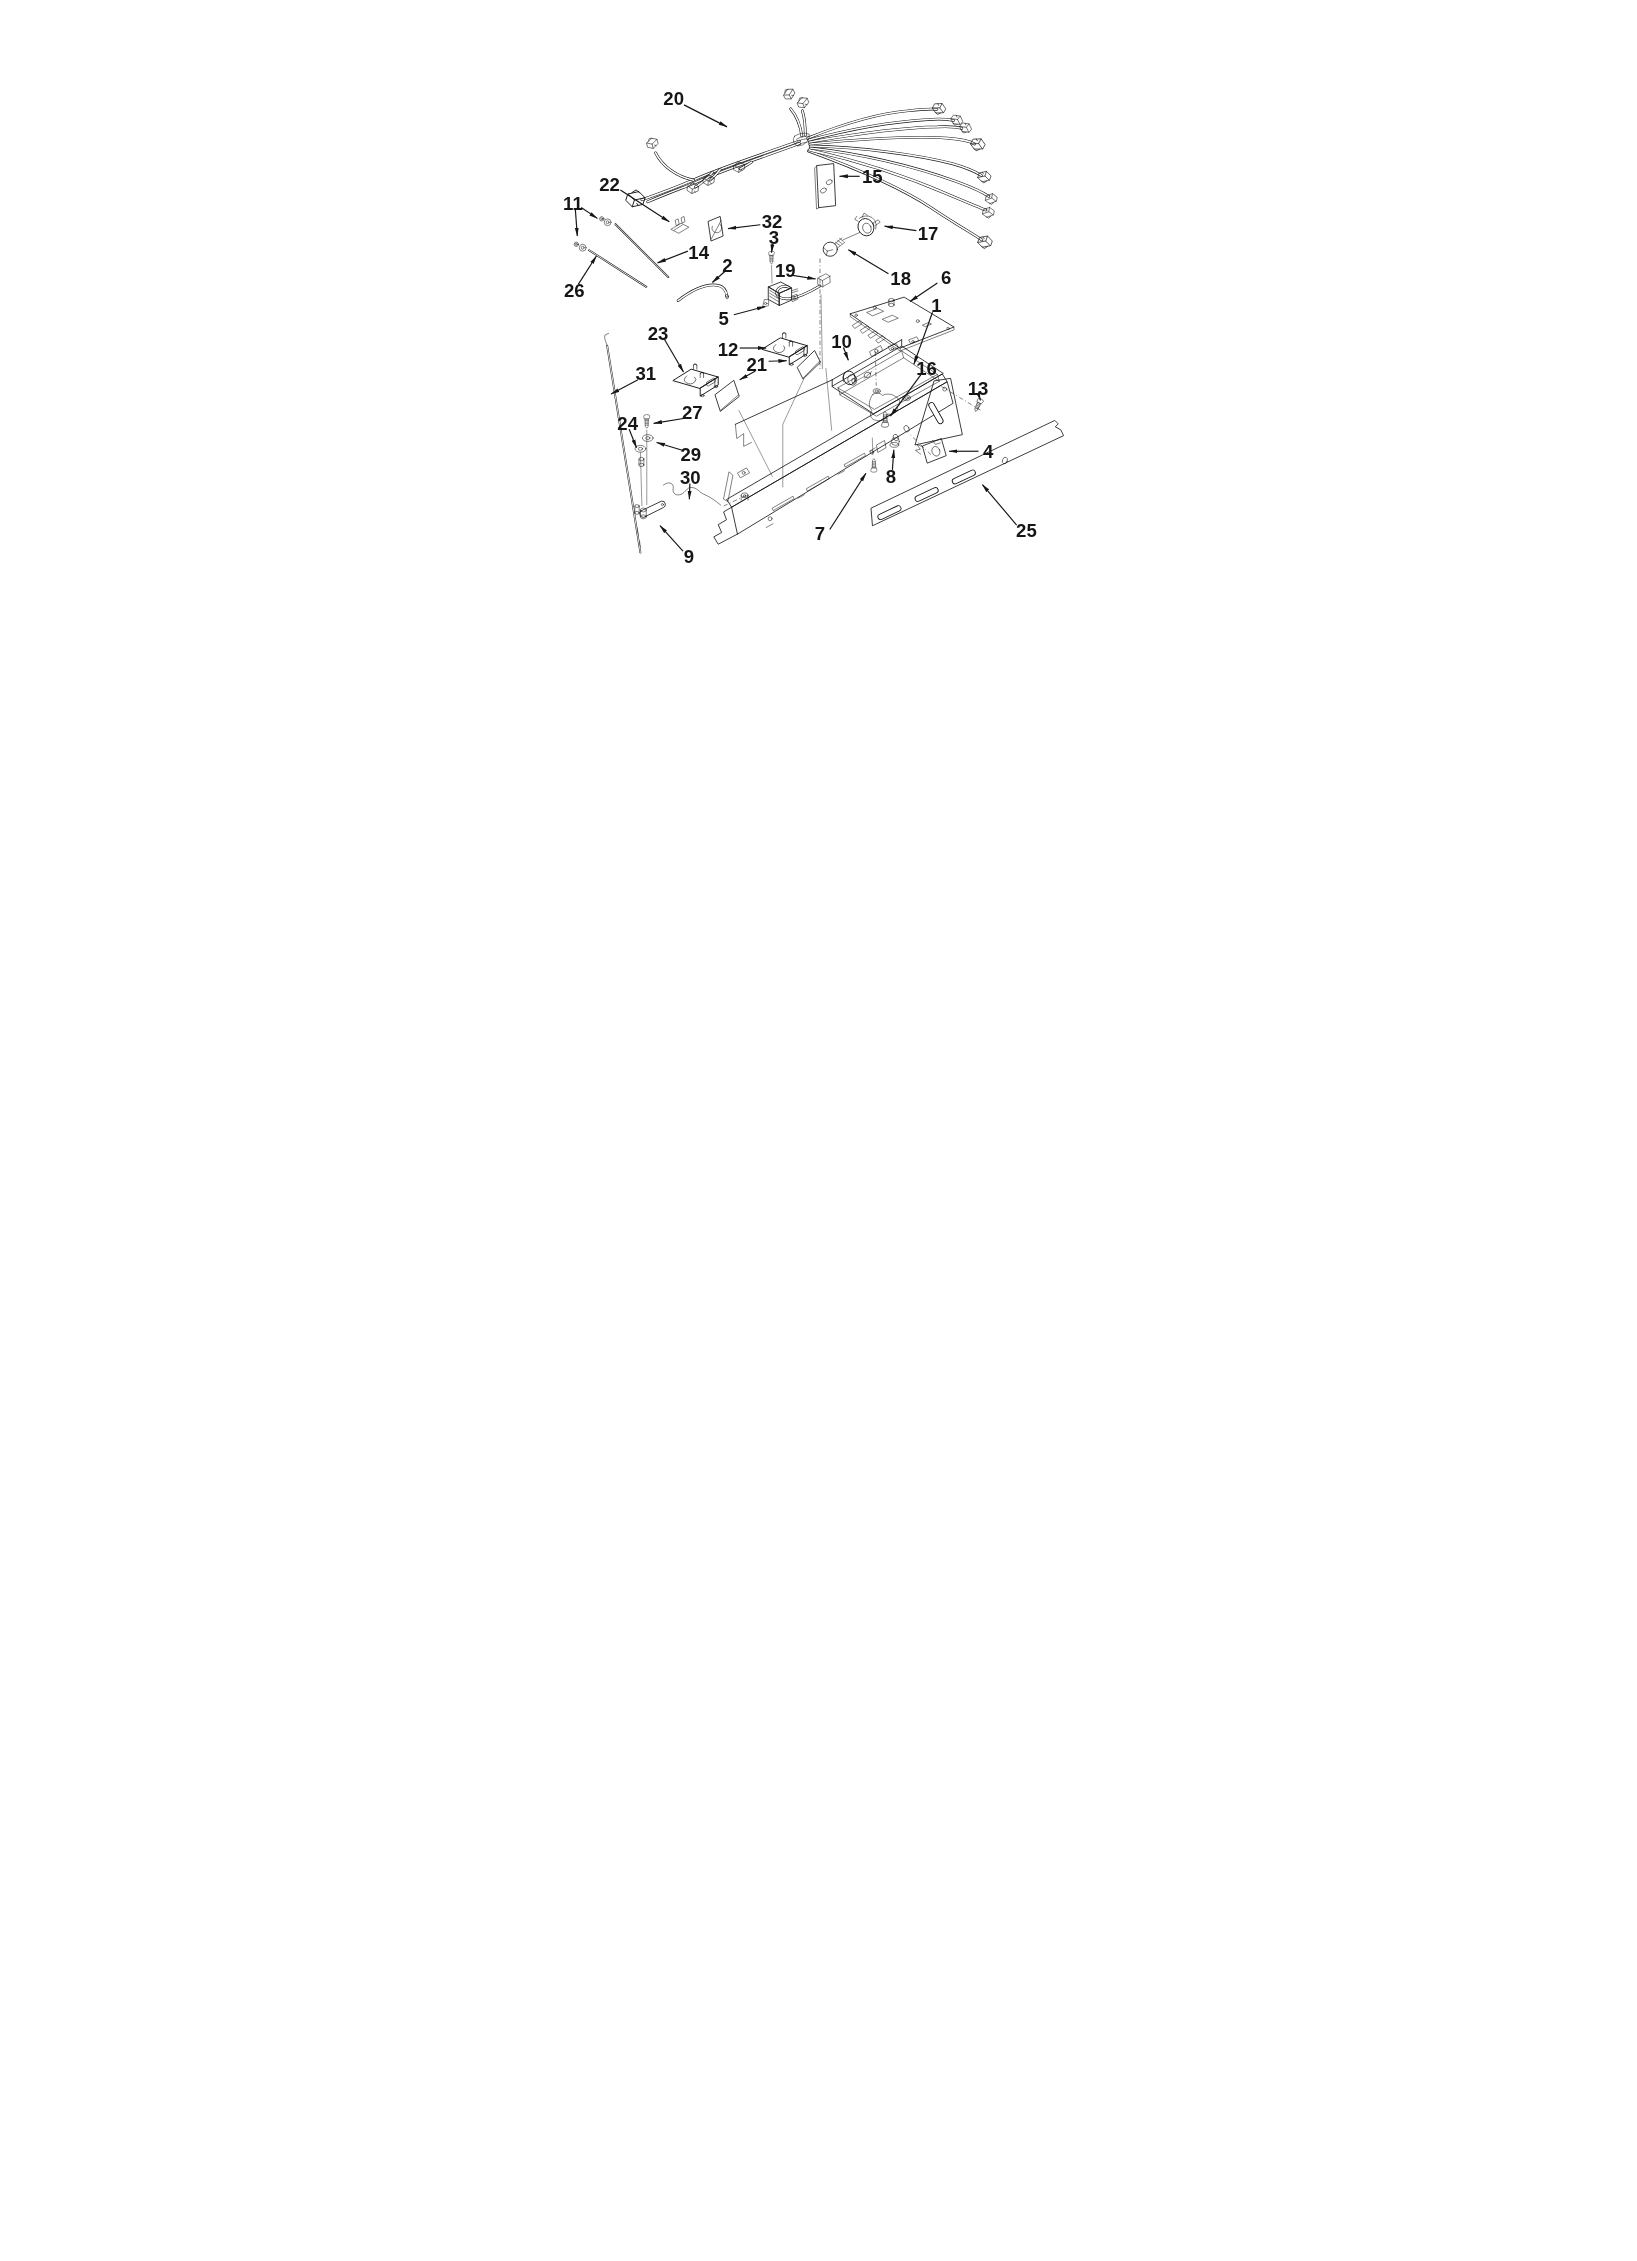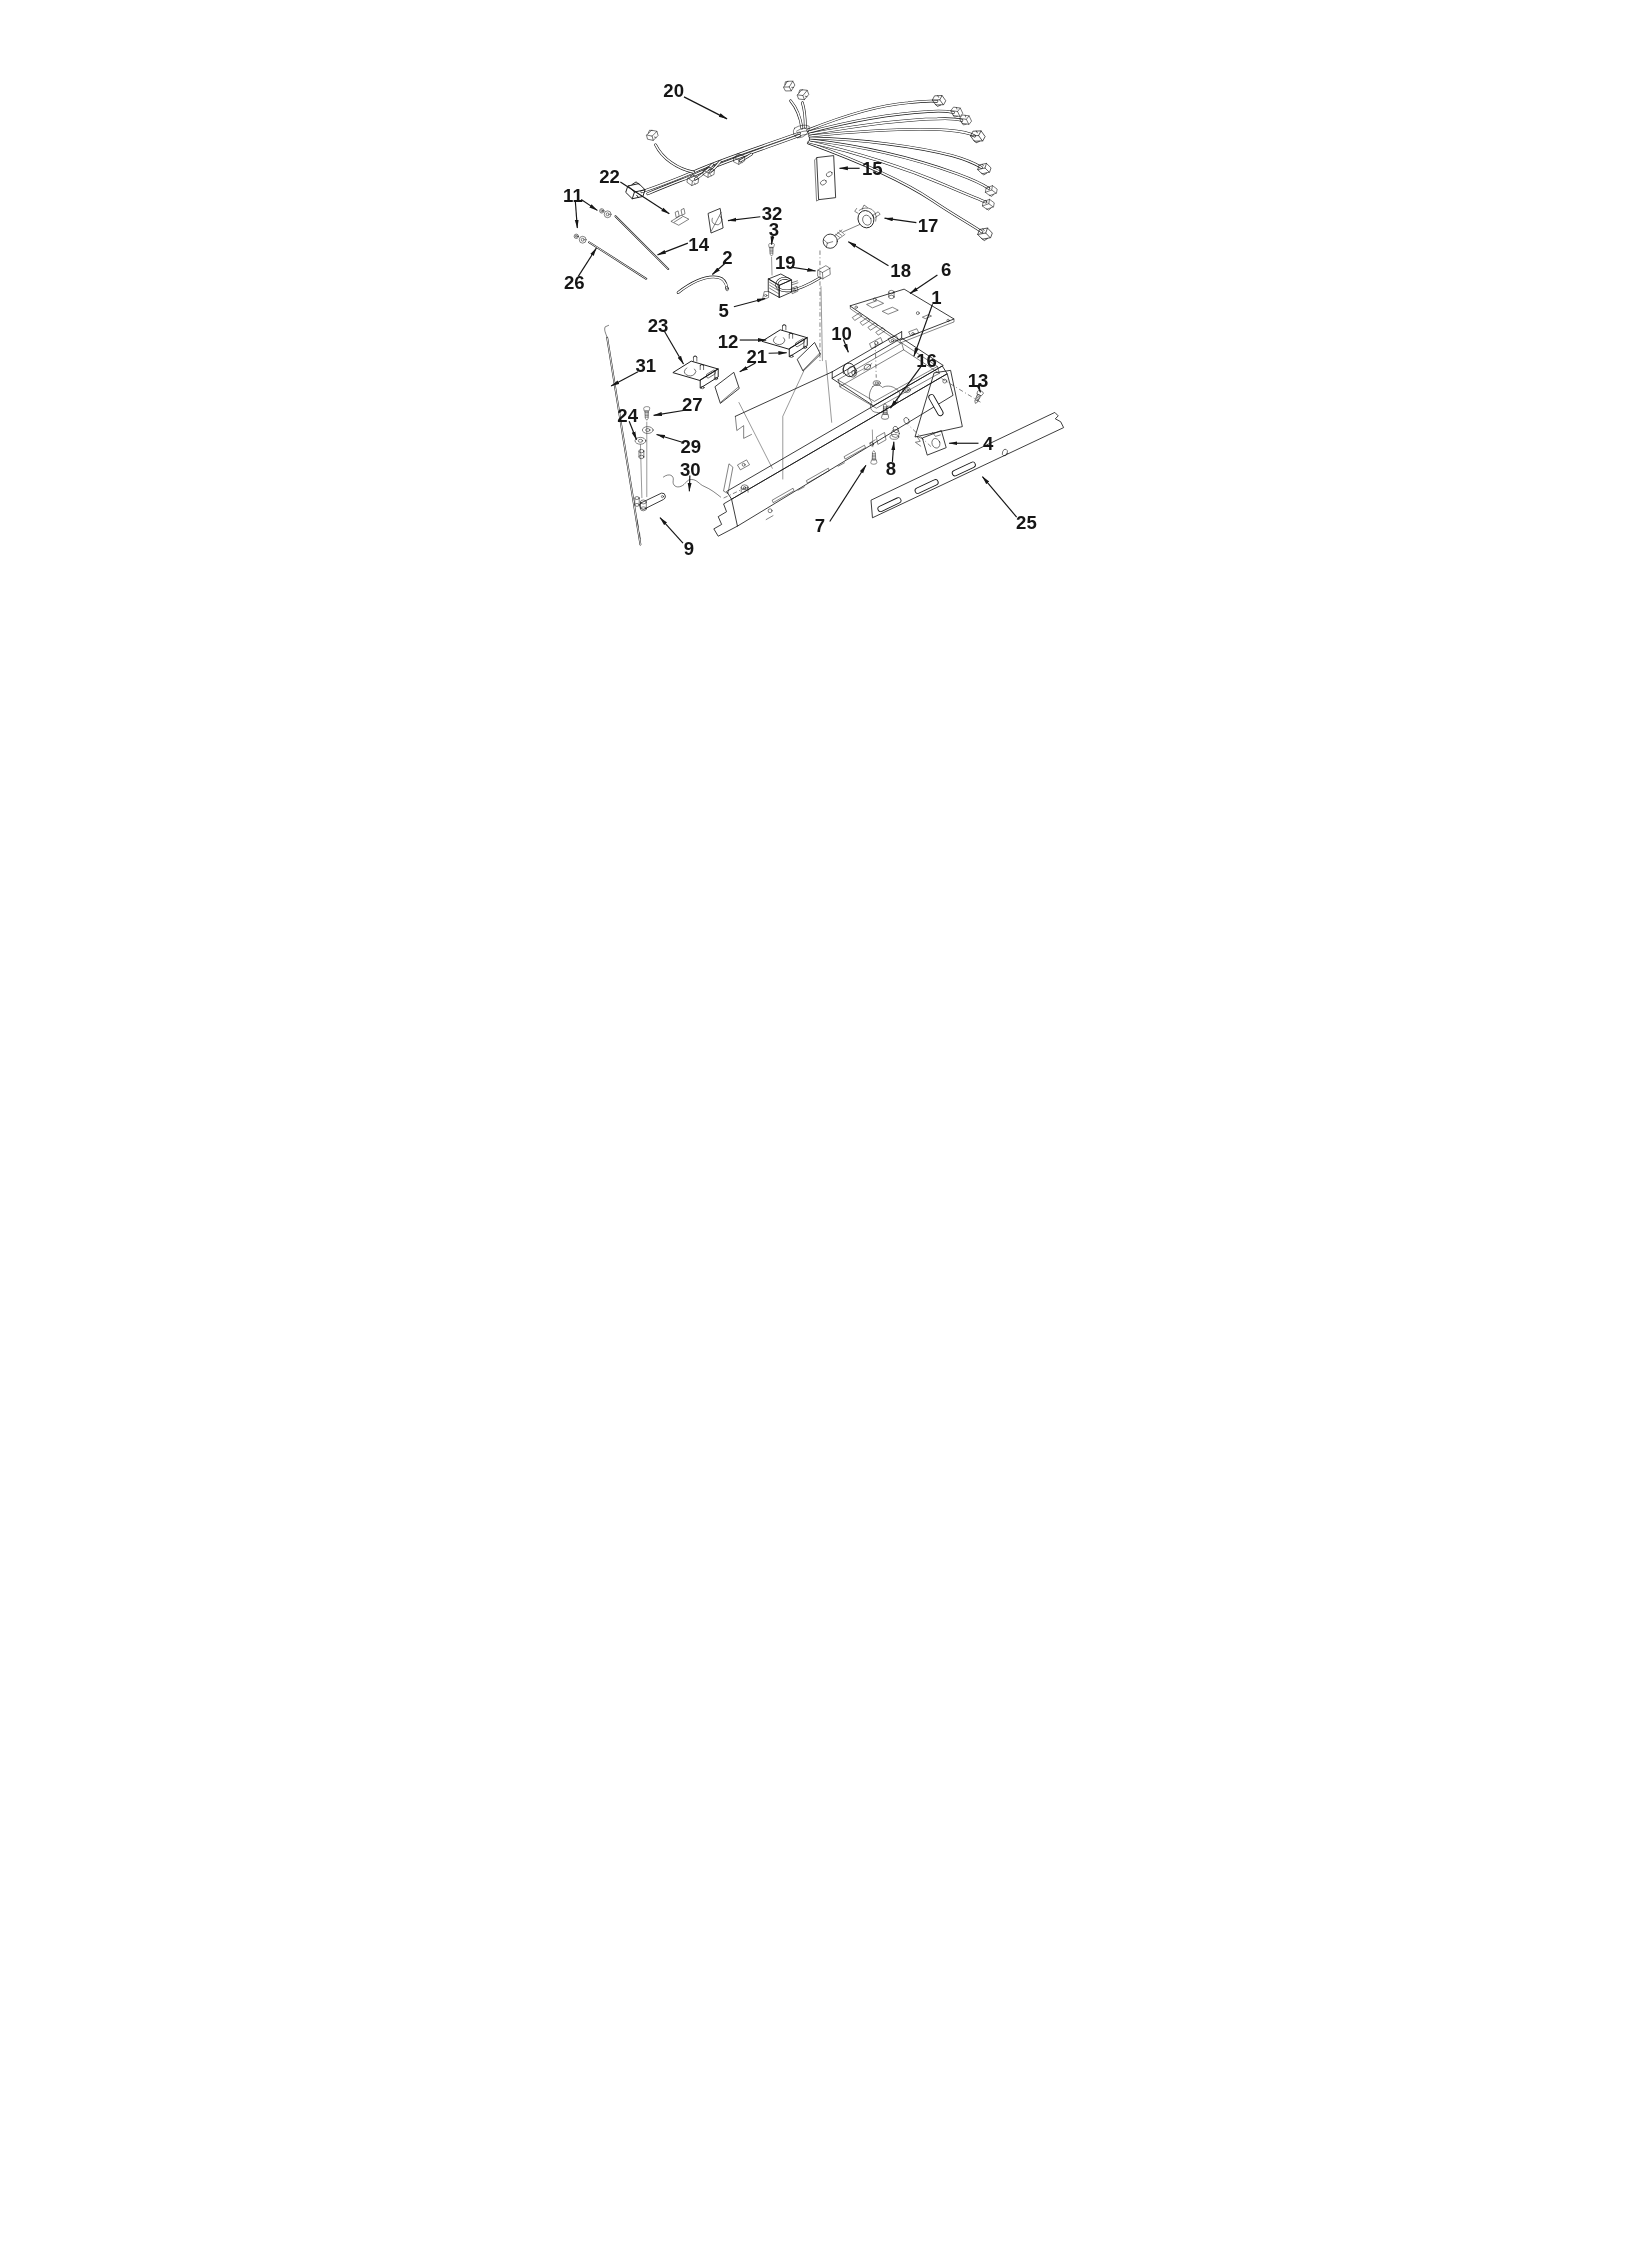--- a/index.html
+++ b/index.html
@@ -1,17 +1,17 @@
 <!DOCTYPE html>
 <html style="font-size:7.8px"><head>
 <meta charset="utf-8">
 <style>
   html,body{margin:0;padding:0;background:#ffffff;}
   body{font-family:"Liberation Sans", sans-serif;}
-  .stage{width:100%;max-width:546px;margin:0 auto;}
+  .stage{width:100%;max-width:546px;margin:8px auto;}
   svg{display:block;width:100%;height:auto;background:#ffffff;}
   
   .ln   {fill:none;stroke:#161616;stroke-width:1.7;stroke-linejoin:round;stroke-linecap:round;}
   .thin {fill:none;stroke:#161616;stroke-width:1.1;stroke-linejoin:round;stroke-linecap:round;}
   .hair {fill:none;stroke:#161616;stroke-width:0.9;}
   .dash {fill:none;stroke:#161616;stroke-width:1.1;stroke-dasharray:9 5 2 5;}
   .wo   {fill:none;stroke:#161616;stroke-width:5.6;stroke-linecap:round;}
   .wi   {fill:none;stroke:#ffffff;stroke-width:3.2;stroke-linecap:round;}
   .ro   {fill:none;stroke:#161616;stroke-width:3.8;stroke-linecap:round;}
   .ri   {fill:none;stroke:#ffffff;stroke-width:1.8;stroke-linecap:round;}

